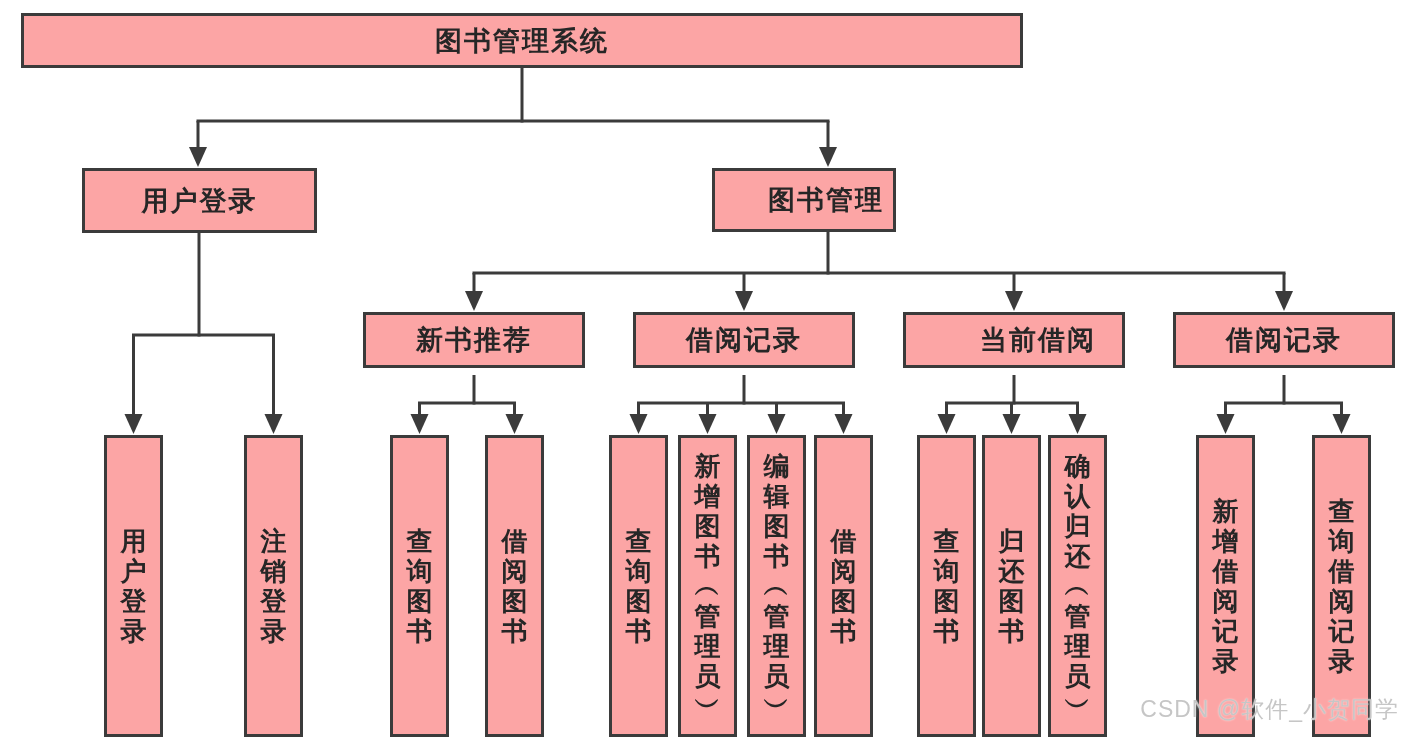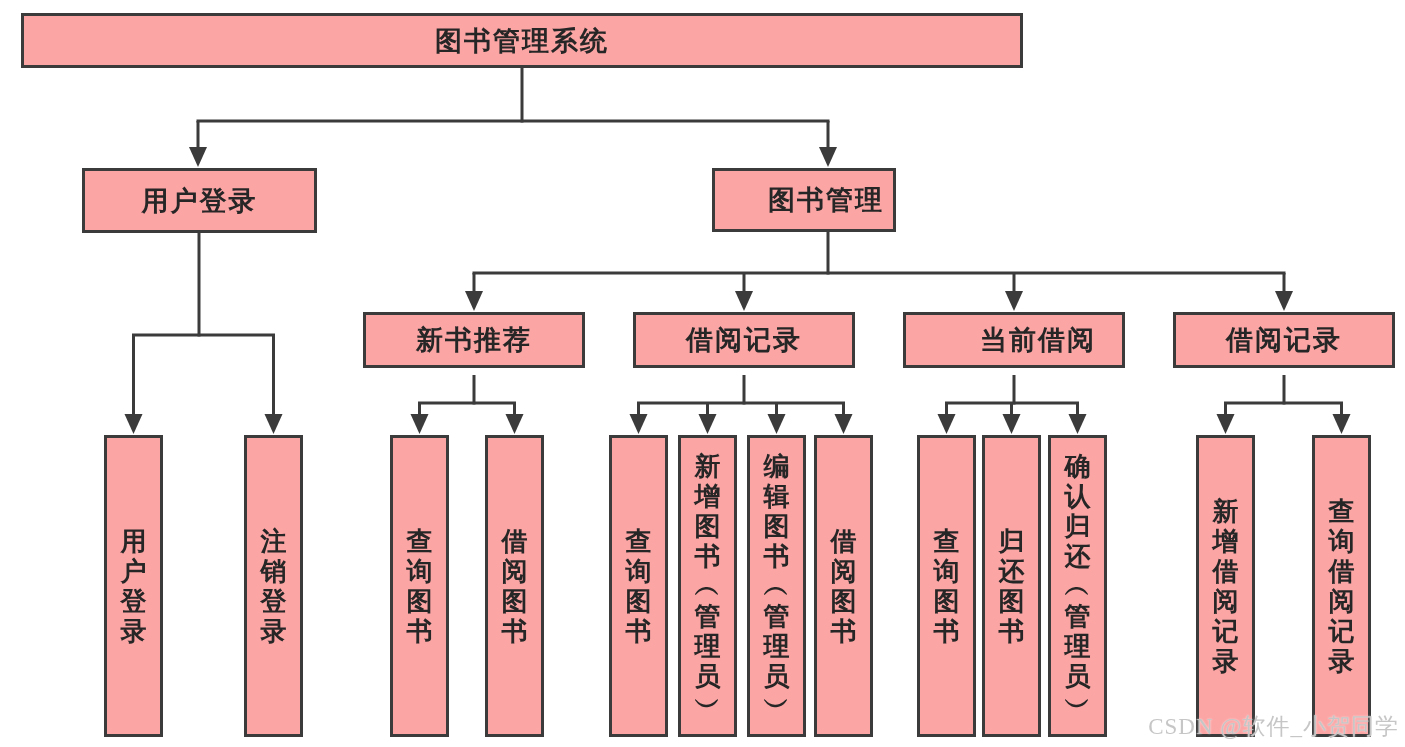--- a/index.html
+++ b/index.html
@@ -42,27 +42,26 @@
   .b-l3-2   { left:633px; }
   .b-l3-3   { left:903px;padding-left:48px; }
   .b-l3-4   { left:1173px; }
   .b-l4     { top:435px; width:59px; height:302px; }
   .b-ul1 { left:104px; }  .b-ul2 { left:244px; }
   .b-nb1 { left:390px; }  .b-nb2 { left:485px; }
   .b-bb1 { left:609px; }  .b-bb2 { left:678px; }  .b-bb3 { left:747px; }  .b-bb4 { left:814px; }
   .b-cb1 { left:917px; }  .b-cb2 { left:982px; }  .b-cb3 { left:1048px; }
   .b-br1 { left:1196px; } .b-br2 { left:1312px; }
   .watermark {
-    position:absolute; right:6px; bottom:5px;
+    position:absolute; right:6px; bottom:22px;
     font-size:23px; letter-spacing:1px;
     color:var(--wm,#c6c6c6);
     z-index:5;
     text-shadow:0 0 2px rgba(255,255,255,0.7);
     white-space:nowrap;
-    font-family:Liberation Serif, serif;
   }
 </style>
 </head>
 <body>
 
 <div class="canvas" style="--line: #3b3b3b; --text: #262626; --wm: #c6c6c6;">
 
   <svg class="connectors" width="1405" height="747" viewBox="0 0 1405 747" stroke="#3b3b3b" stroke-width="3" fill="#3b3b3b">
 
     <g>

